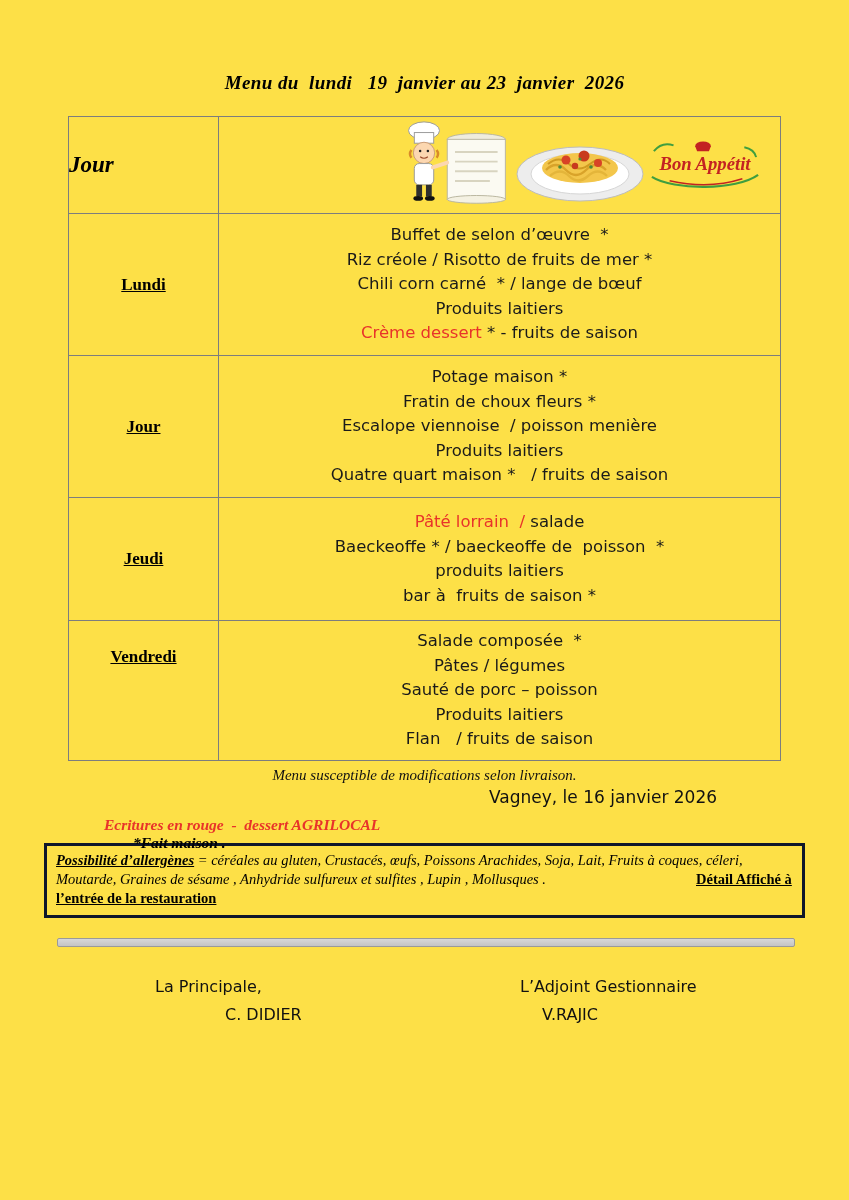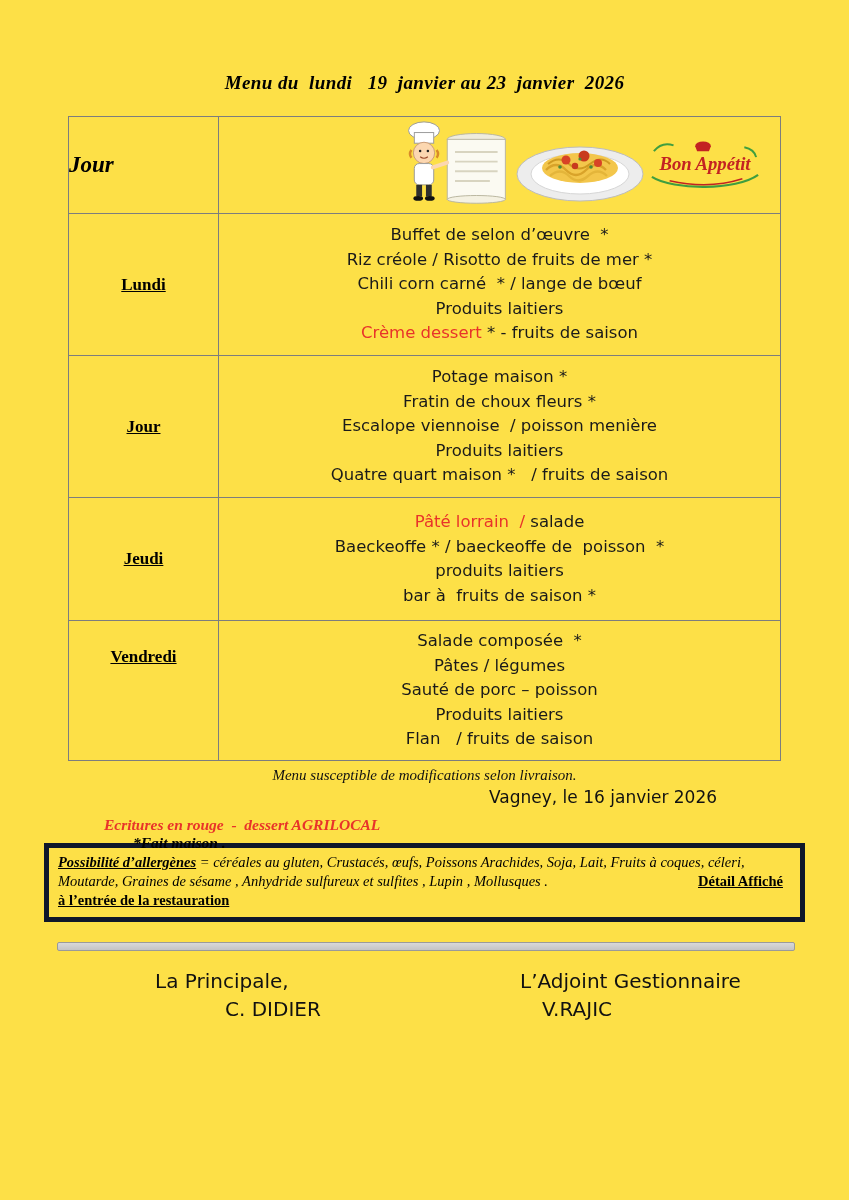--- a/index.html
+++ b/index.html
@@ -59,35 +59,35 @@
     font-family: "Liberation Serif", serif; font-weight: bold; font-style: italic;
     font-size: 15.5px; color: #000; margin-top: 45px;
   }
   .place-date { position: absolute; left: 489px; top: 0; font-size: 17px; color: #111; }
   .agrilocal {
     margin: 2px 0 0 104px; color: var(--red, #e8332a);
     font-family: "Liberation Serif", serif; font-weight: bold; font-style: italic;
     font-size: 15.5px; white-space: pre-wrap;
   }
   .allergen-box {
-    margin: 9px 44px 0 44px; border: 5px solid #0f172a;
+    margin: 9px 44px 0 44px; border: 3px solid #0f172a;
     padding: 5px 9px 7px 9px;
     font-family: "Liberation Serif", serif; font-style: italic;
     font-size: 14.5px; line-height: 19px; color: #000;
   }
   .allergen-label { font-weight: bold; text-decoration: underline; }
   .allergen-equals { font-style: italic; }
   .allergen-spacer { display: inline-block; width: 150px; }
   .allergen-detail { font-weight: bold; font-style: normal; text-decoration: underline; }
   .divider-bar {
     margin: 20px 0 0 57px; width: 738px; height: 9px;
     background: linear-gradient(#d8d8d8, #c4c4c4);
     border: 1px solid #9a9a9a; border-radius: 2px;
   }
-  .signatures { position: relative; height: 70px; margin-top: 18px; font-size: 20px; color: #111; }
+  .signatures { position: relative; height: 70px; margin-top: 30px; font-size: 16px; color: #111; }
   .sig-left-role  { position: absolute; left: 155px; top: 0; }
   .sig-left-name  { position: absolute; left: 225px; top: 28px; }
   .sig-right-role { position: absolute; left: 520px; top: 0; }
   .sig-right-name { position: absolute; left: 542px; top: 28px; }
 </style>
 </head>
 <body>
 
 <div class="page">
 

